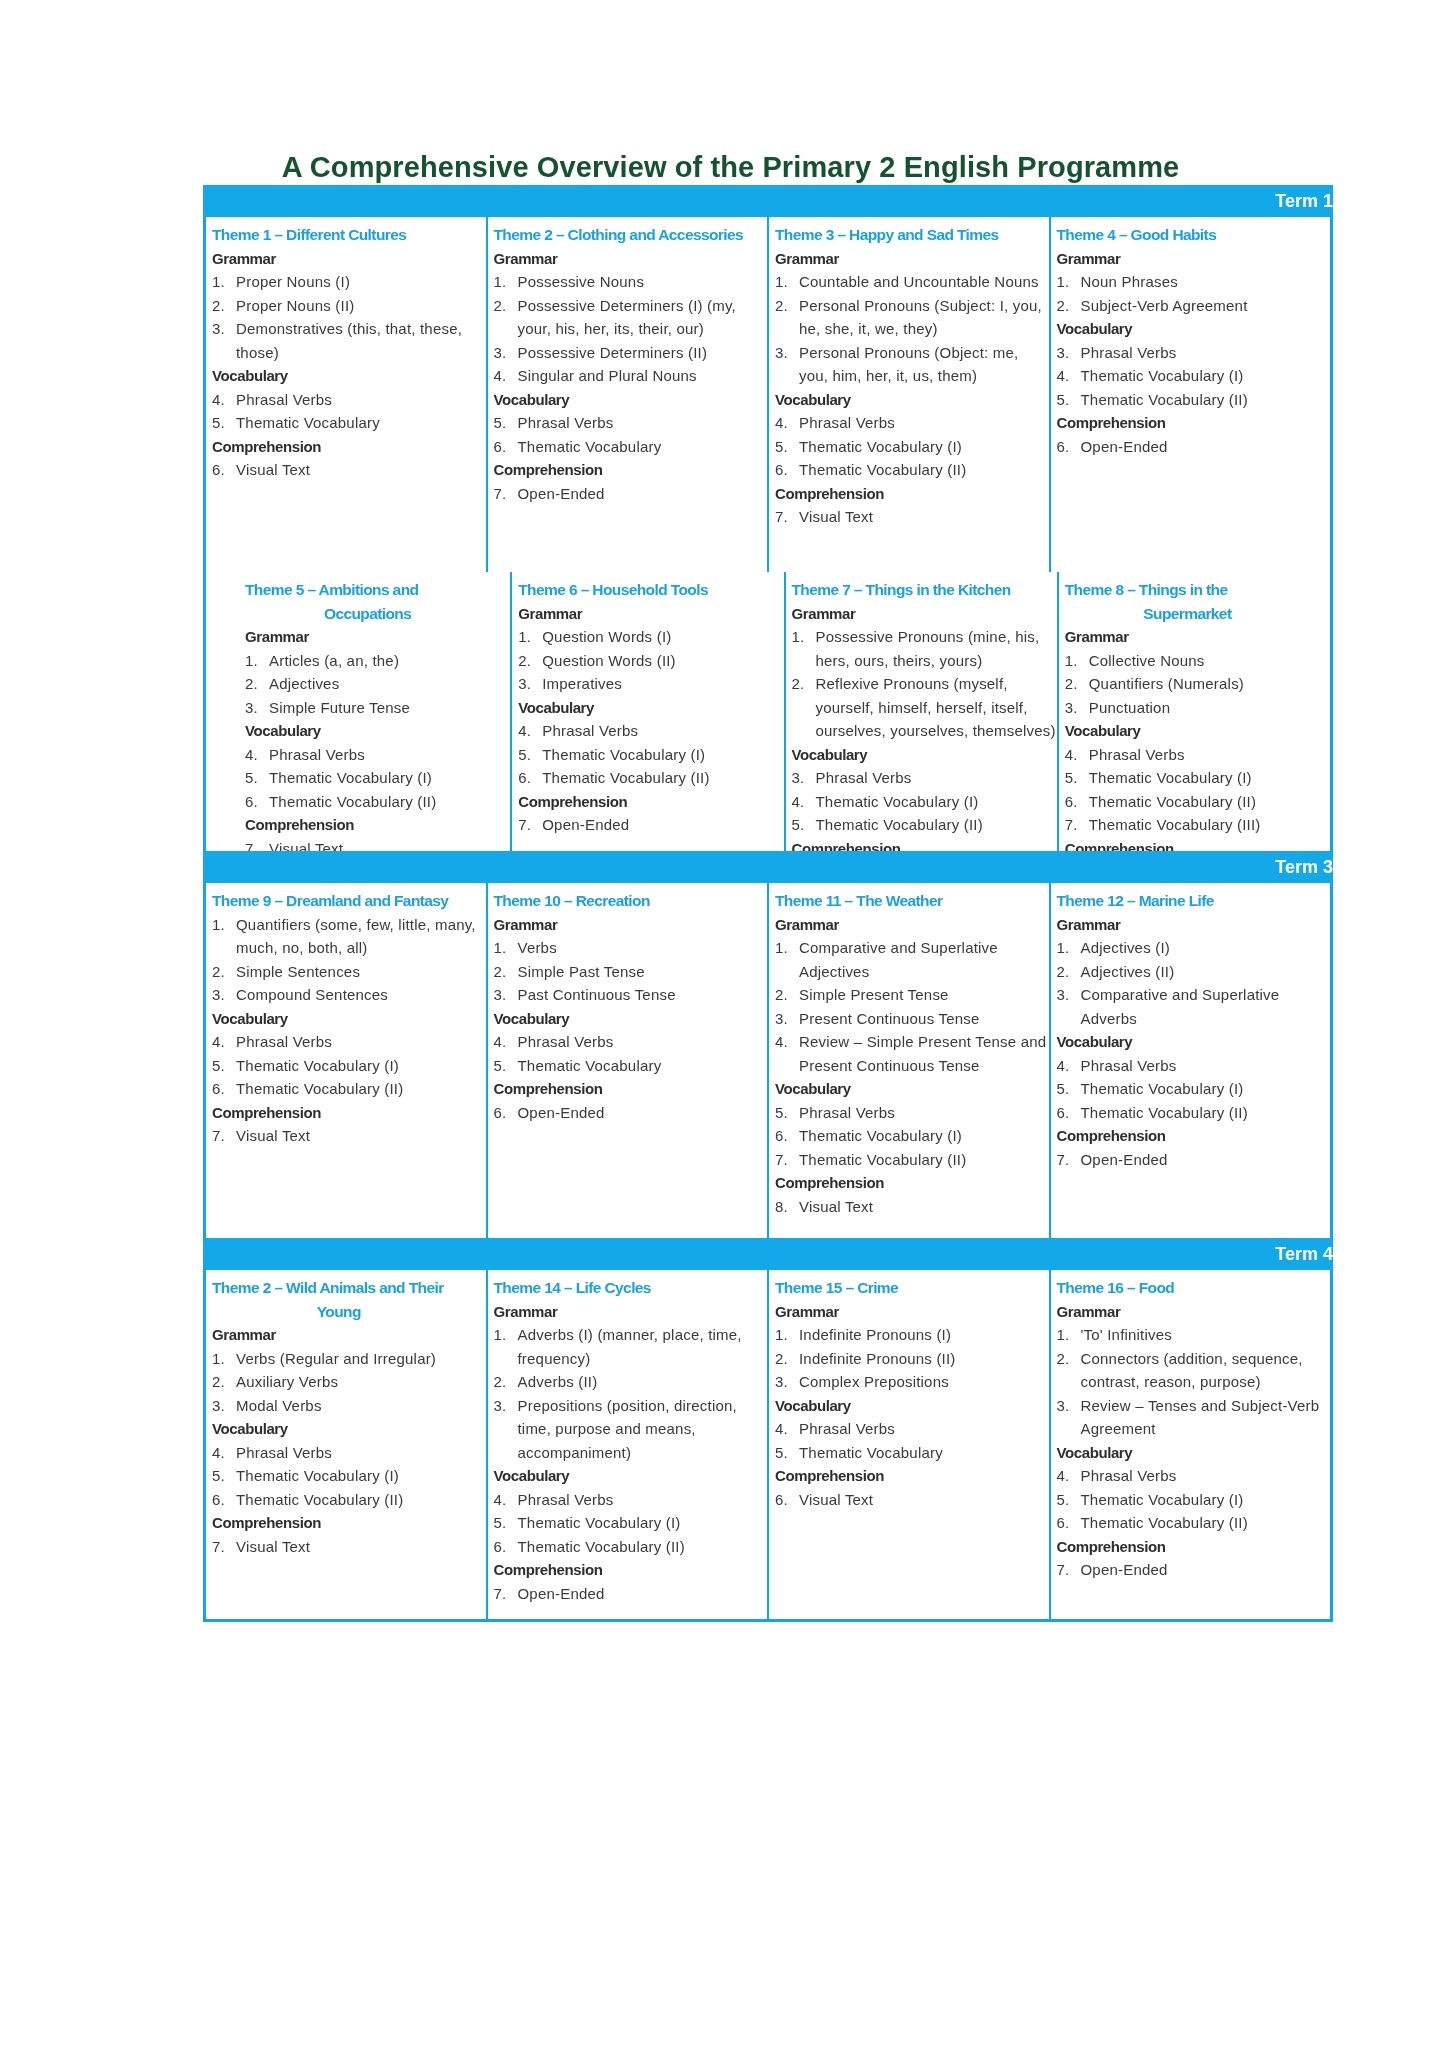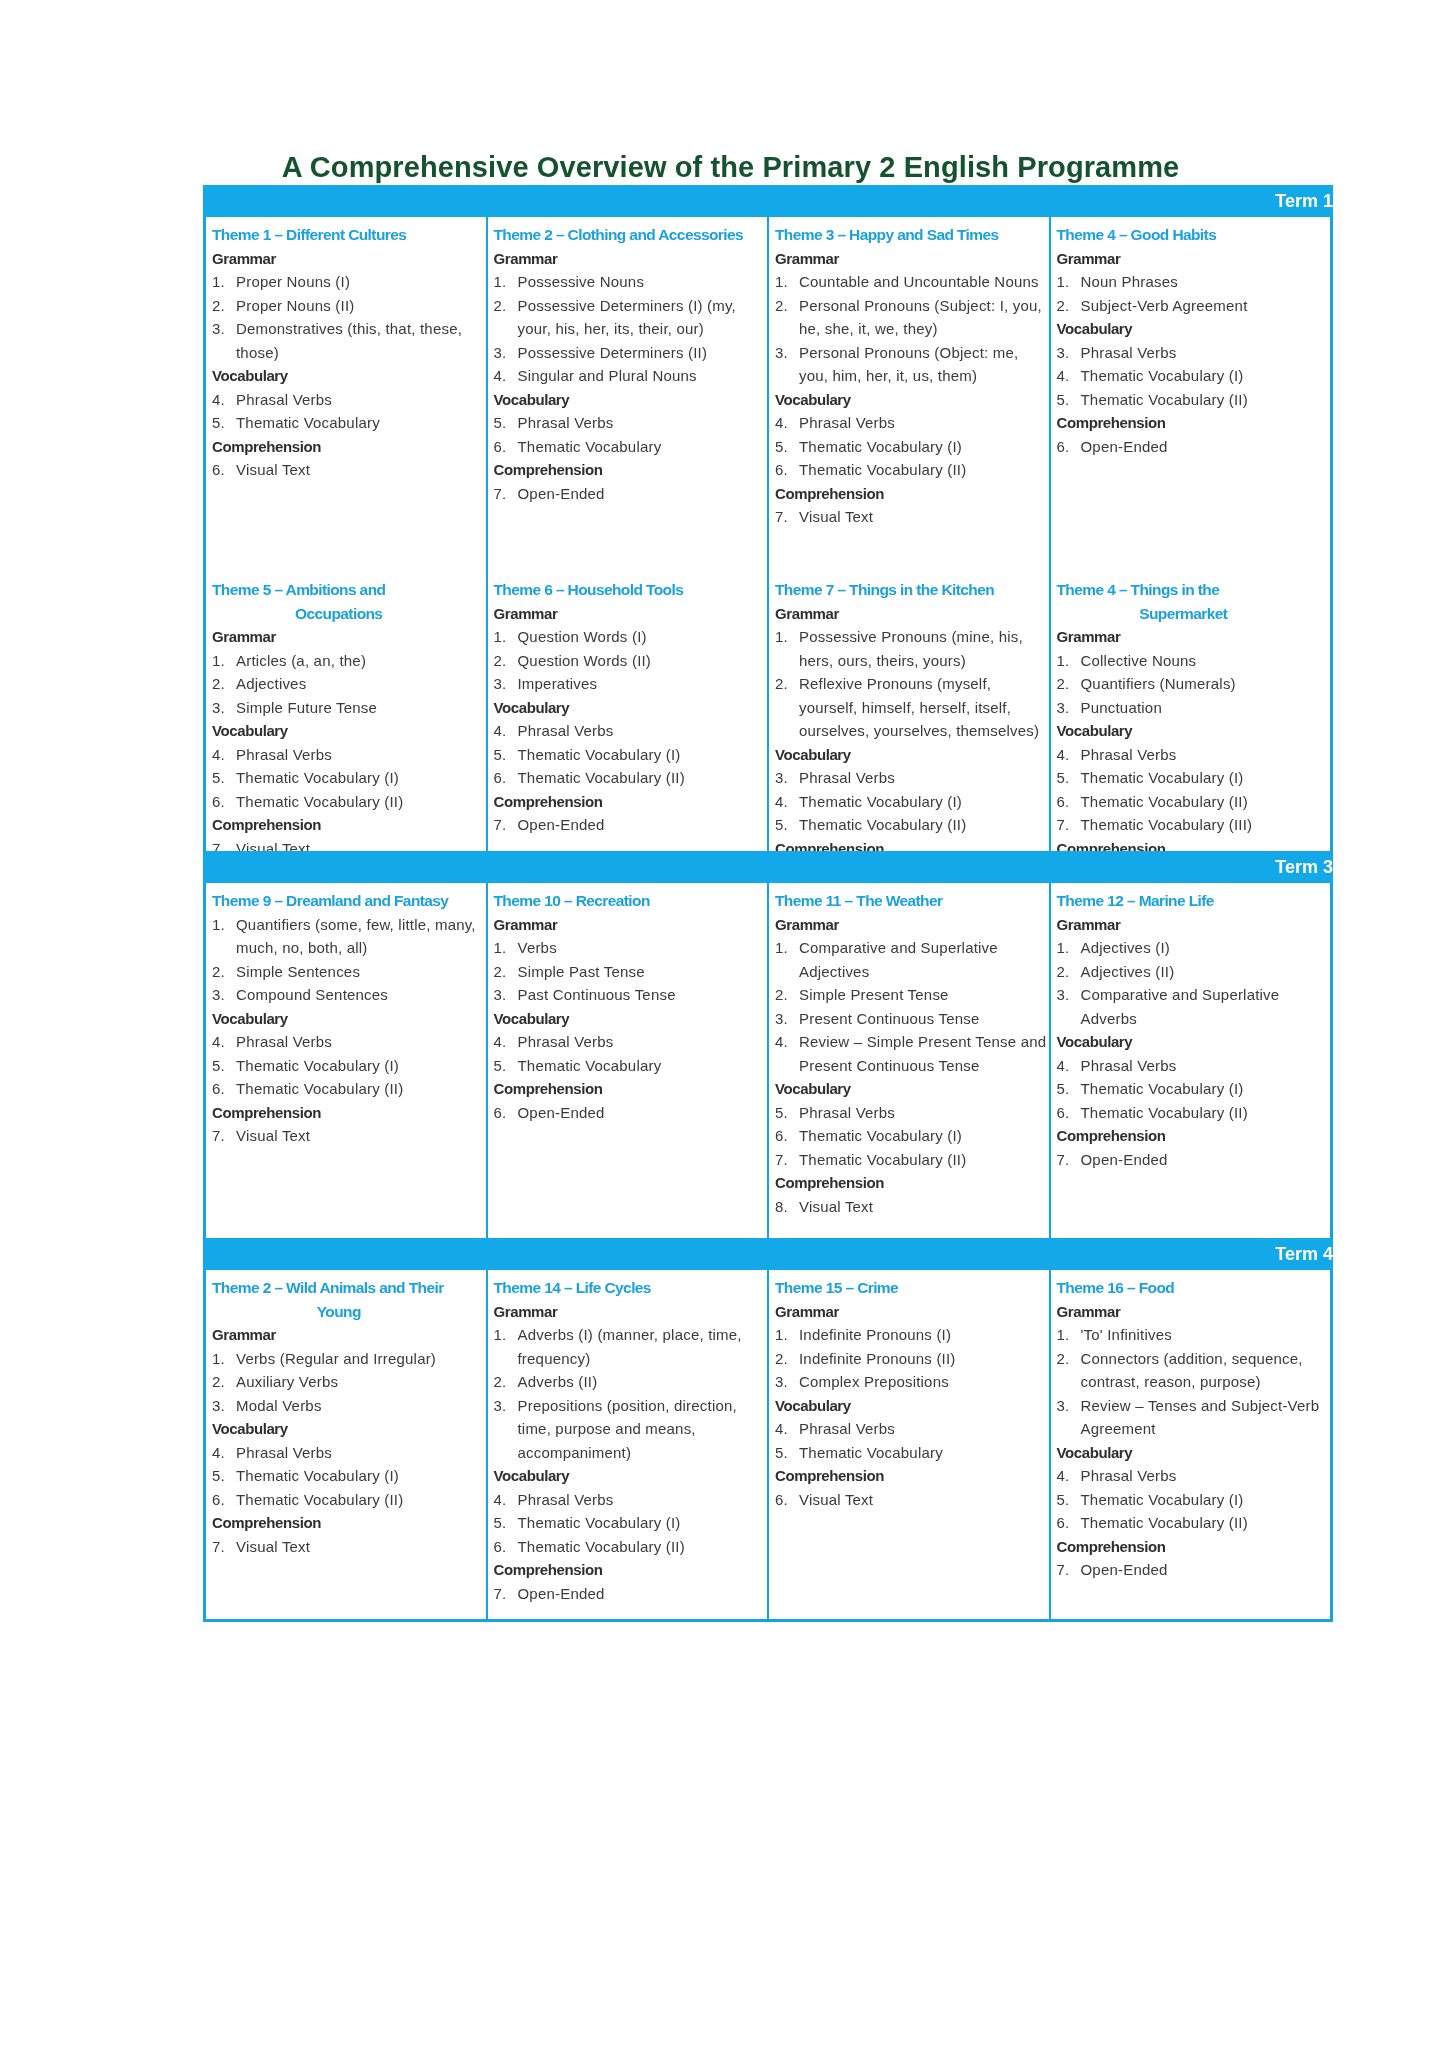--- a/index.html
+++ b/index.html
@@ -43,21 +43,21 @@
     font-family: "Liberation Sans", sans-serif;
     font-weight: bold;
     font-size: 18px;
     line-height: 32px;
     margin: 0 -3px;
   }
   .term-row {
     display: flex;
   }
   .term-row.r1 { height: 355px; }
-  .term-row.r2 { height: 279px; }
+  .term-row.r2 { height: 279px; margin-left: 33px; }
   .term-row.r3 { height: 355px; }
   .term-row.r4 { height: 349px; }
   .theme-cell {
     flex: 1 1 0;
     border-right: 2px solid #13a4e3;
     padding: 6px 0 0 6px;
     box-sizing: border-box;
     overflow: hidden;
   }
   .theme-cell:last-child { border-right: none; }
@@ -329,21 +329,21 @@
           <span class="num">5.</span>
           <span class="txt">Thematic Vocabulary (II)</span>
         </div>
         <div class="section-label">Comprehension</div>
         <div class="item">
           <span class="num">6.</span>
           <span class="txt">Visual Text</span>
         </div>
       </div>
       <div class="theme-cell">
-        <div class="theme-title"><span>Theme 4 – Things in the</span><span class="cont">Supermarket</span></div>
+        <div class="theme-title"><span>Theme 8 – Things in the</span><span class="cont">Supermarket</span></div>
         <div class="section-label">Grammar</div>
         <div class="item">
           <span class="num">1.</span>
           <span class="txt">Collective Nouns</span>
         </div>
         <div class="item">
           <span class="num">2.</span>
           <span class="txt">Quantifiers (Numerals)</span>
         </div>
         <div class="item">

